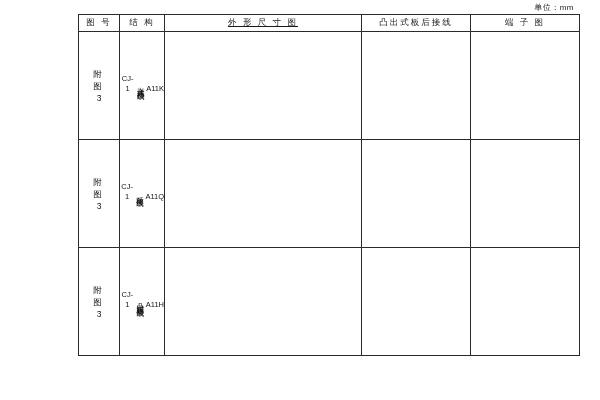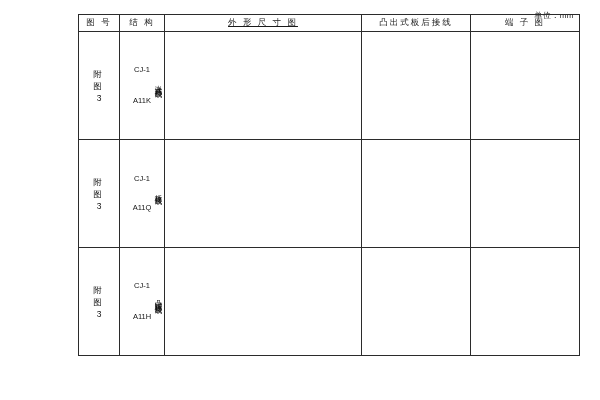--- a/index.html
+++ b/index.html
@@ -5,21 +5,21 @@
   html,body{margin:0;padding:0;}
   body{
     width:600px;height:400px;background:#ffffff;
     font-family:"Liberation Sans","DejaVu Sans",sans-serif;
     color:#1a1a1a;overflow:hidden;
   }
   .page{position:relative;width:600px;height:400px;}
 
   .unit{
     position:absolute;right:26px;top:2px;
-    font-size:8px;letter-spacing:.5px;color:#222;margin-top:8px;
+    font-size:8px;letter-spacing:.5px;color:#222;
   }
 
   table.main{
     position:absolute;left:78px;top:14px;
     width:496px;border-collapse:collapse;
     table-layout:fixed;
   }
   table.main th,table.main td{
     border:1px solid #2b2b2b;
     padding:0;vertical-align:middle;text-align:center;
@@ -37,21 +37,21 @@
 
   
   .tuhao{
     font-size:8.5px;line-height:12px;color:#111;
   }
   .tuhao .big{letter-spacing:3px;}
 
   
   .jiegou{
     font-size:7.5px;line-height:10.5px;color:#111;
-    display:flex;flex-direction:column;justify-content:center;
+    display:flex;flex-direction:row;align-items:center;justify-content:center;
     height:100%;
   }
   .jiegou .model{margin-bottom:3px;}
   .jiegou .vert{
     writing-mode:vertical-rl;text-orientation:upright;
     letter-spacing:1px;line-height:11px;margin-bottom:3px;
   }
   .jiegou .code{margin-top:8px;}
 
   

